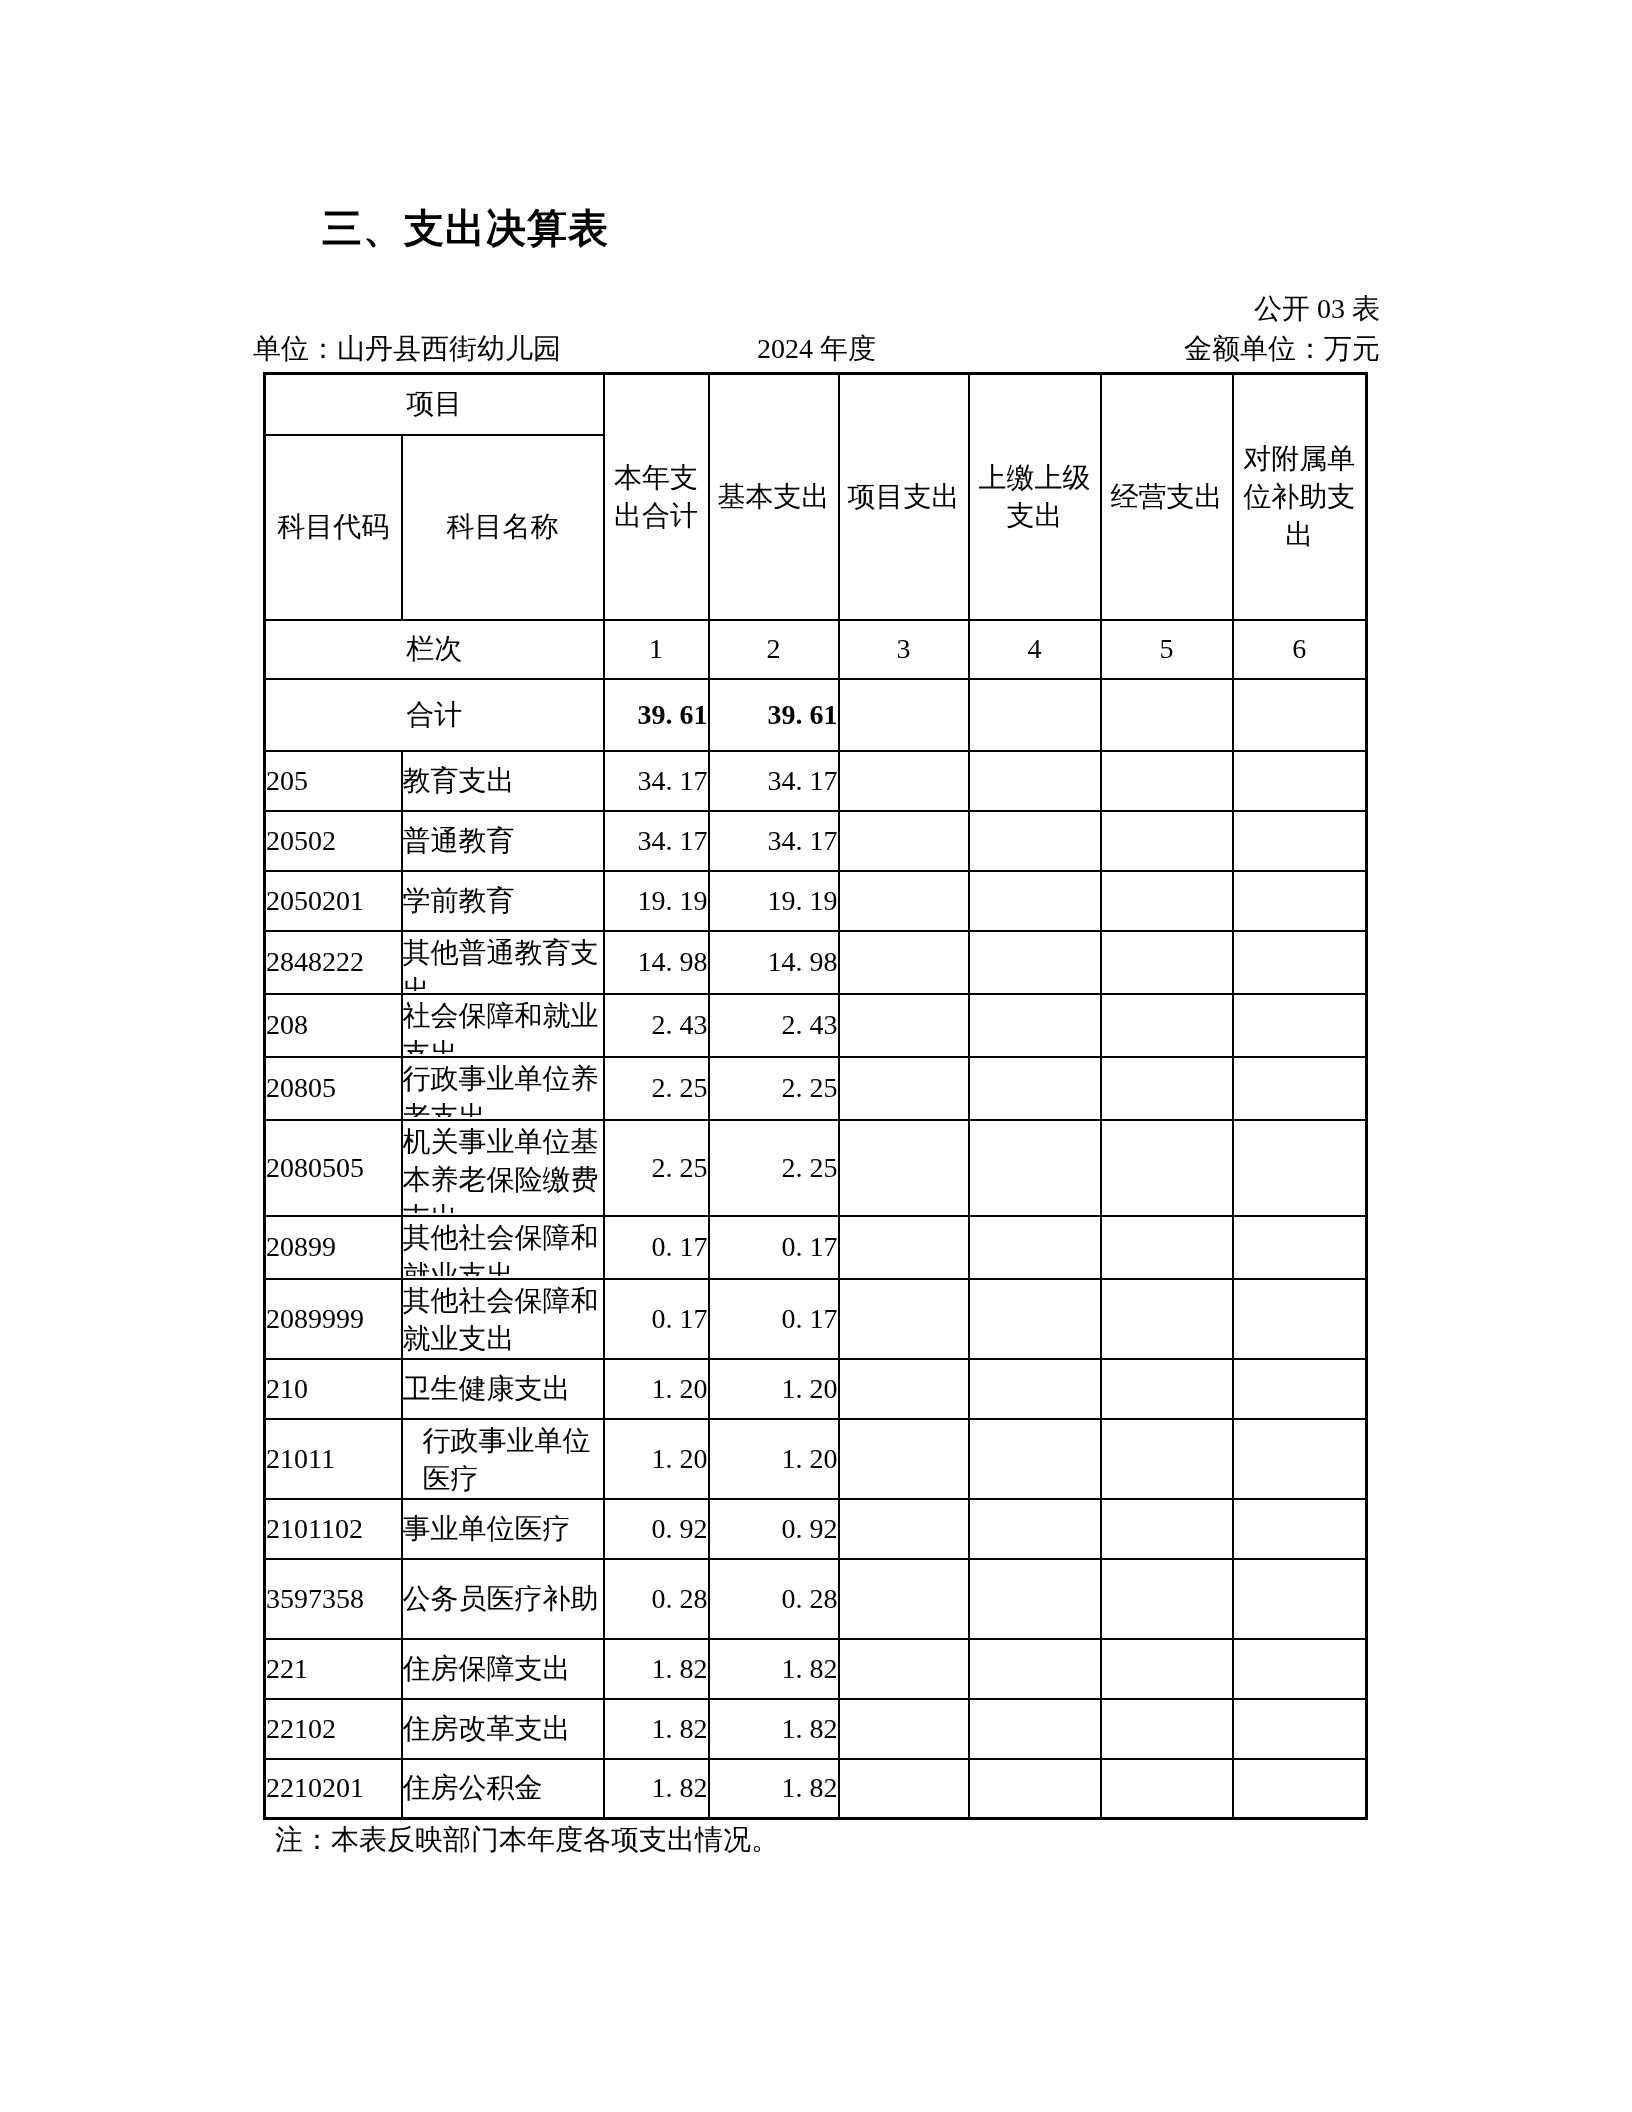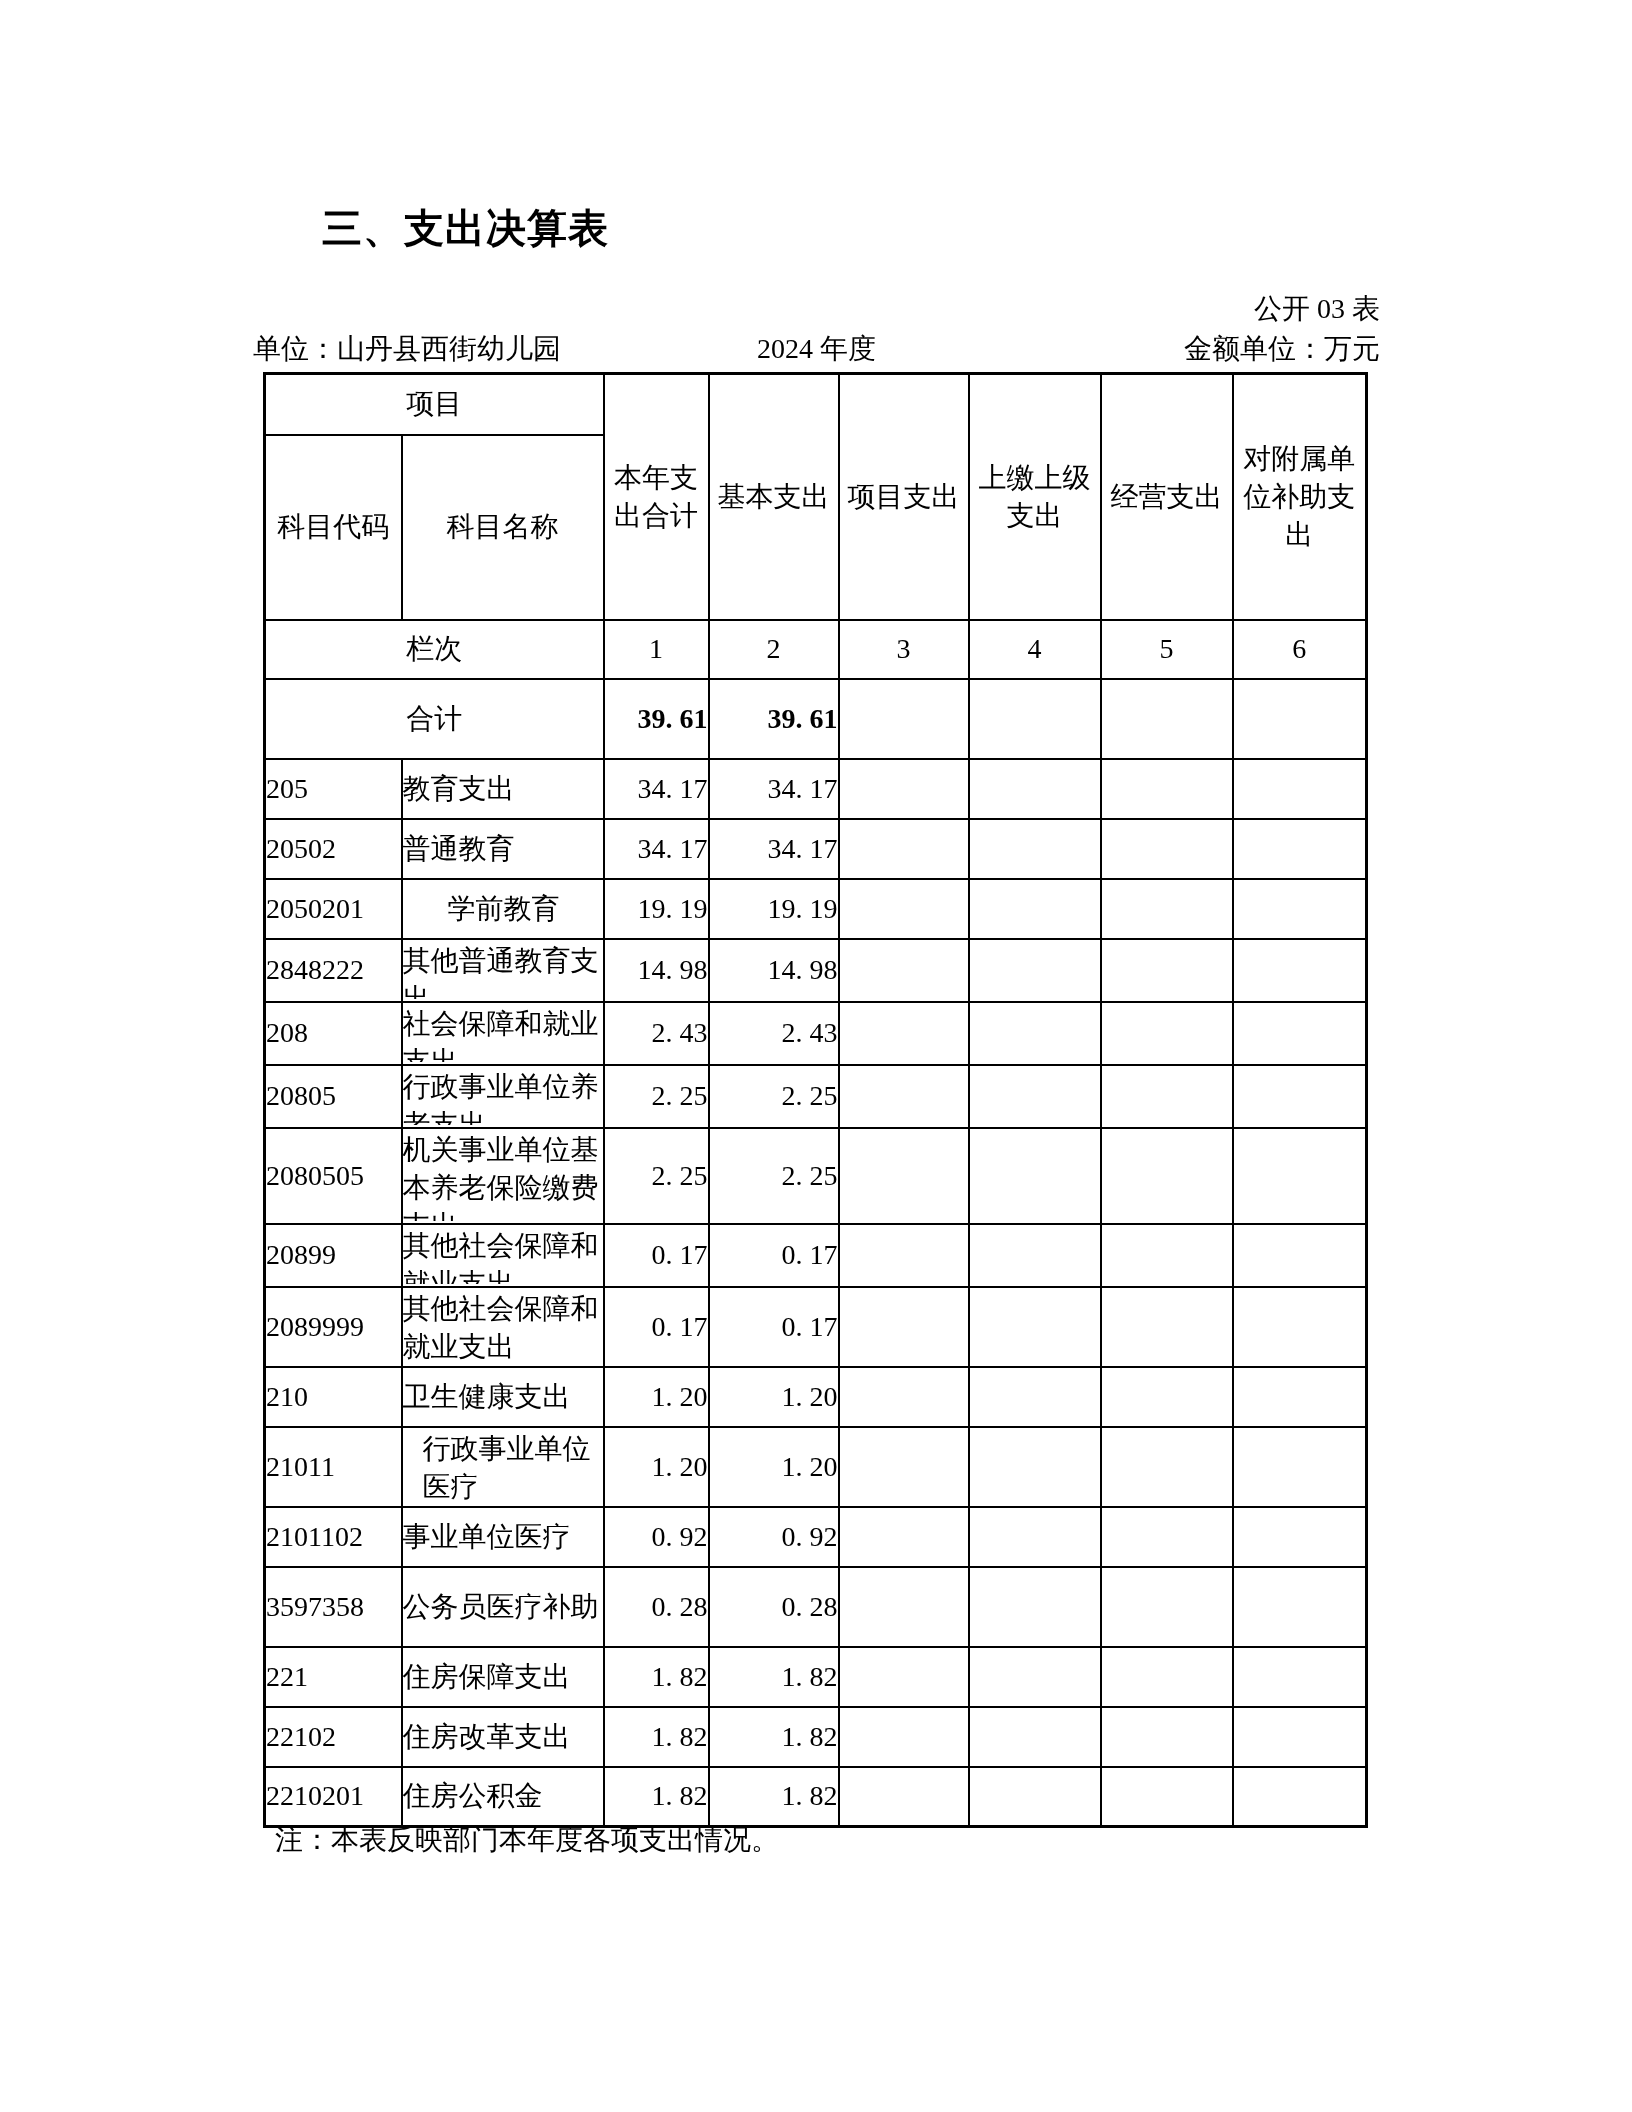--- a/index.html
+++ b/index.html
@@ -77,21 +77,21 @@
     </tr>
     <tr class="lane-row" style="height:59px">
       <td colspan="2">栏次</td>
       <td>1</td>
       <td>2</td>
       <td>3</td>
       <td>4</td>
       <td>5</td>
       <td>6</td>
     </tr>
-    <tr class="total-row" style="height:80px">
+    <tr class="total-row" style="height:72px">
       <td colspan="2" class="label-center">合计</td>
       <td class="val">39. 61</td>
       <td class="val">39. 61</td>
       <td class="val"></td>
       <td class="val"></td>
       <td class="val"></td>
       <td class="val"></td>
     </tr>
   </tbody>
   <tbody>
@@ -115,21 +115,21 @@
         <td class="val">34. 17</td>
         <td class="val">34. 17</td>
         <td class="val"></td>
         <td class="val"></td>
         <td class="val"></td>
         <td class="val"></td>
       </tr>
       <tr style="height: 60px;">
         <td class="code-cell">2050201</td>
         <td class="name-cell">
-          <div class="clip" style="max-height: 54px; padding-left: 45px;">学前教育</div>
+          <div class="clip" style="max-height: 54px;">学前教育</div>
         </td>
         <td class="val">19. 19</td>
         <td class="val">19. 19</td>
         <td class="val"></td>
         <td class="val"></td>
         <td class="val"></td>
         <td class="val"></td>
       </tr>
       <tr style="height: 63px;">
         <td class="code-cell">2848222</td>

